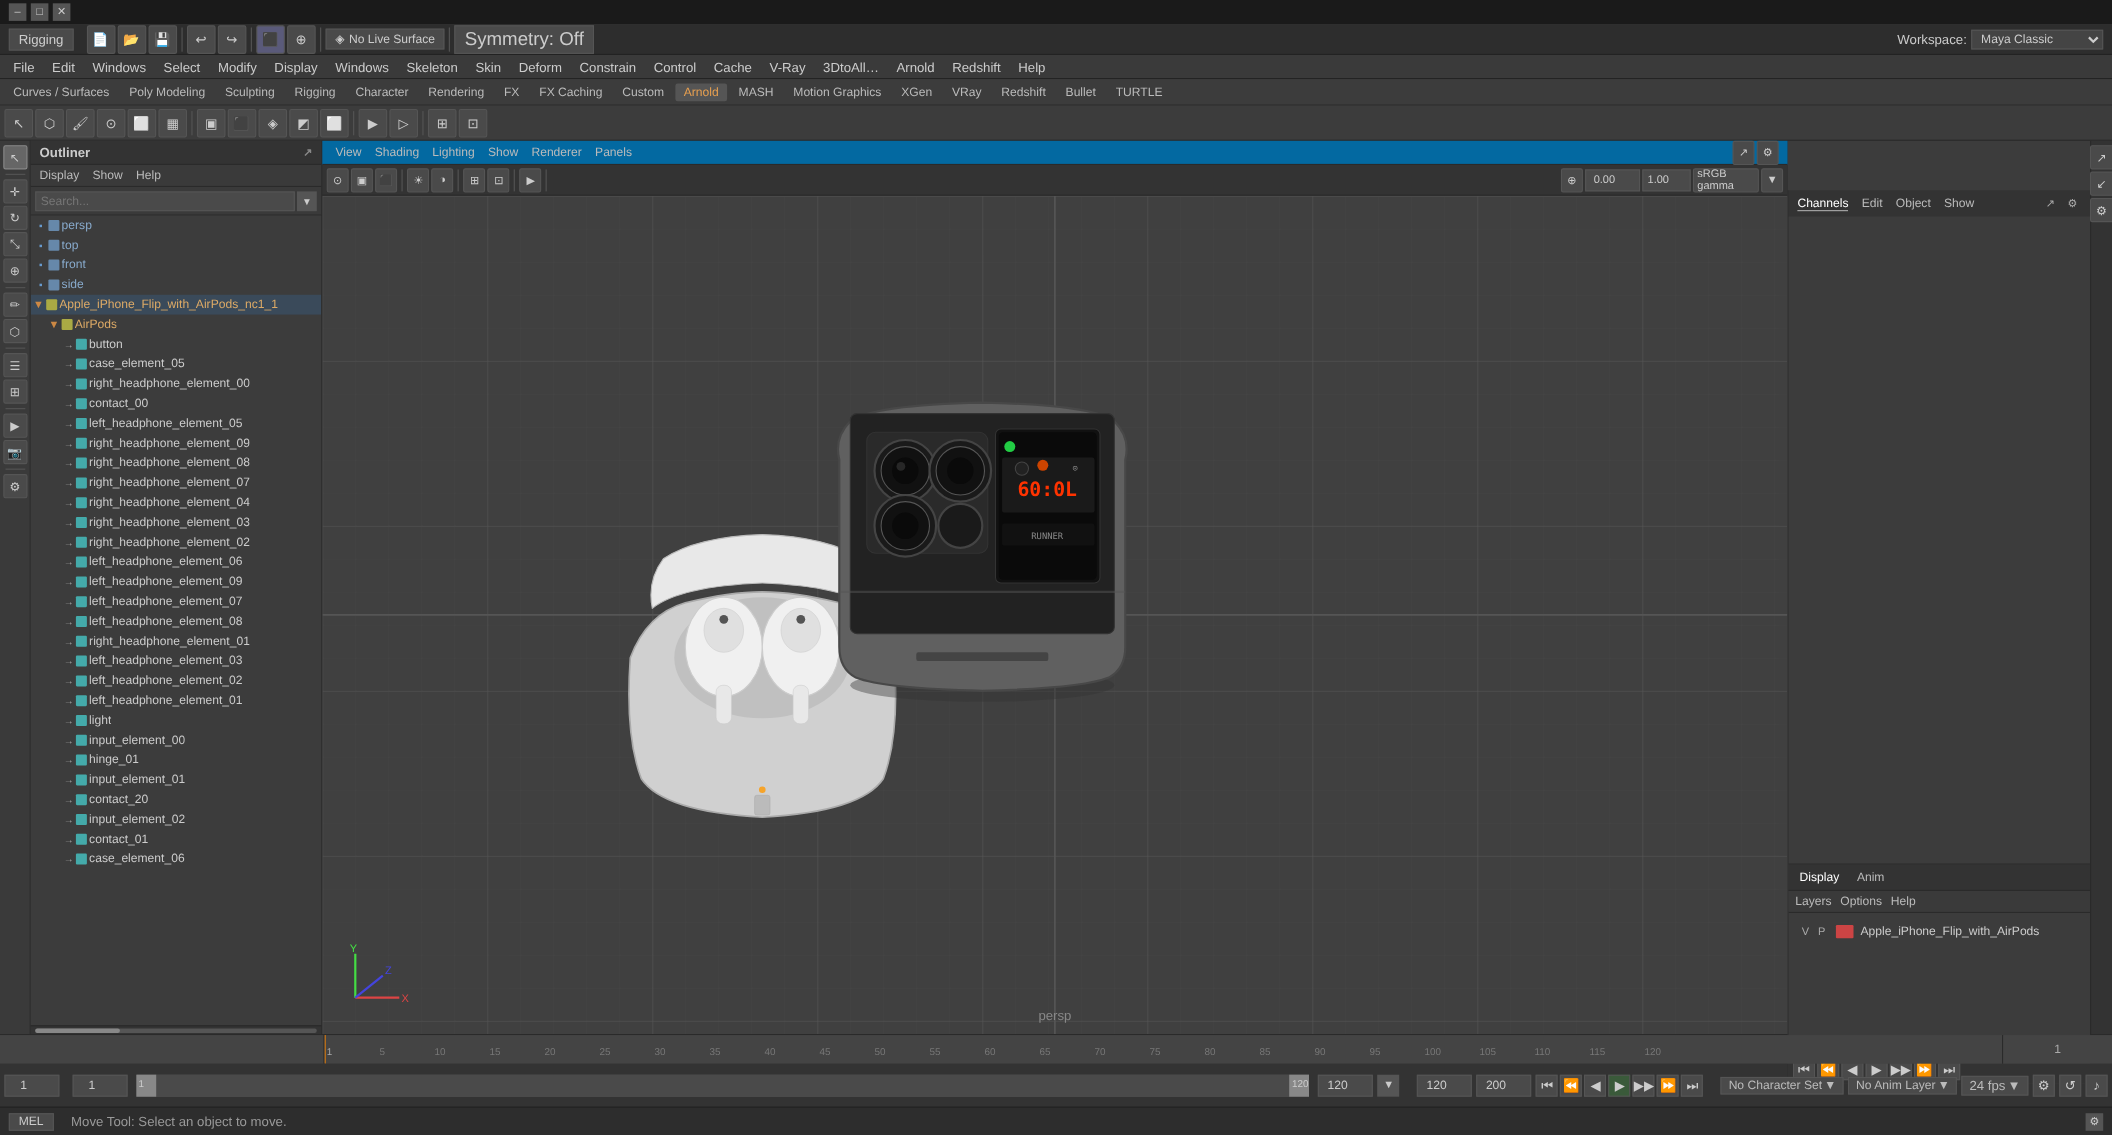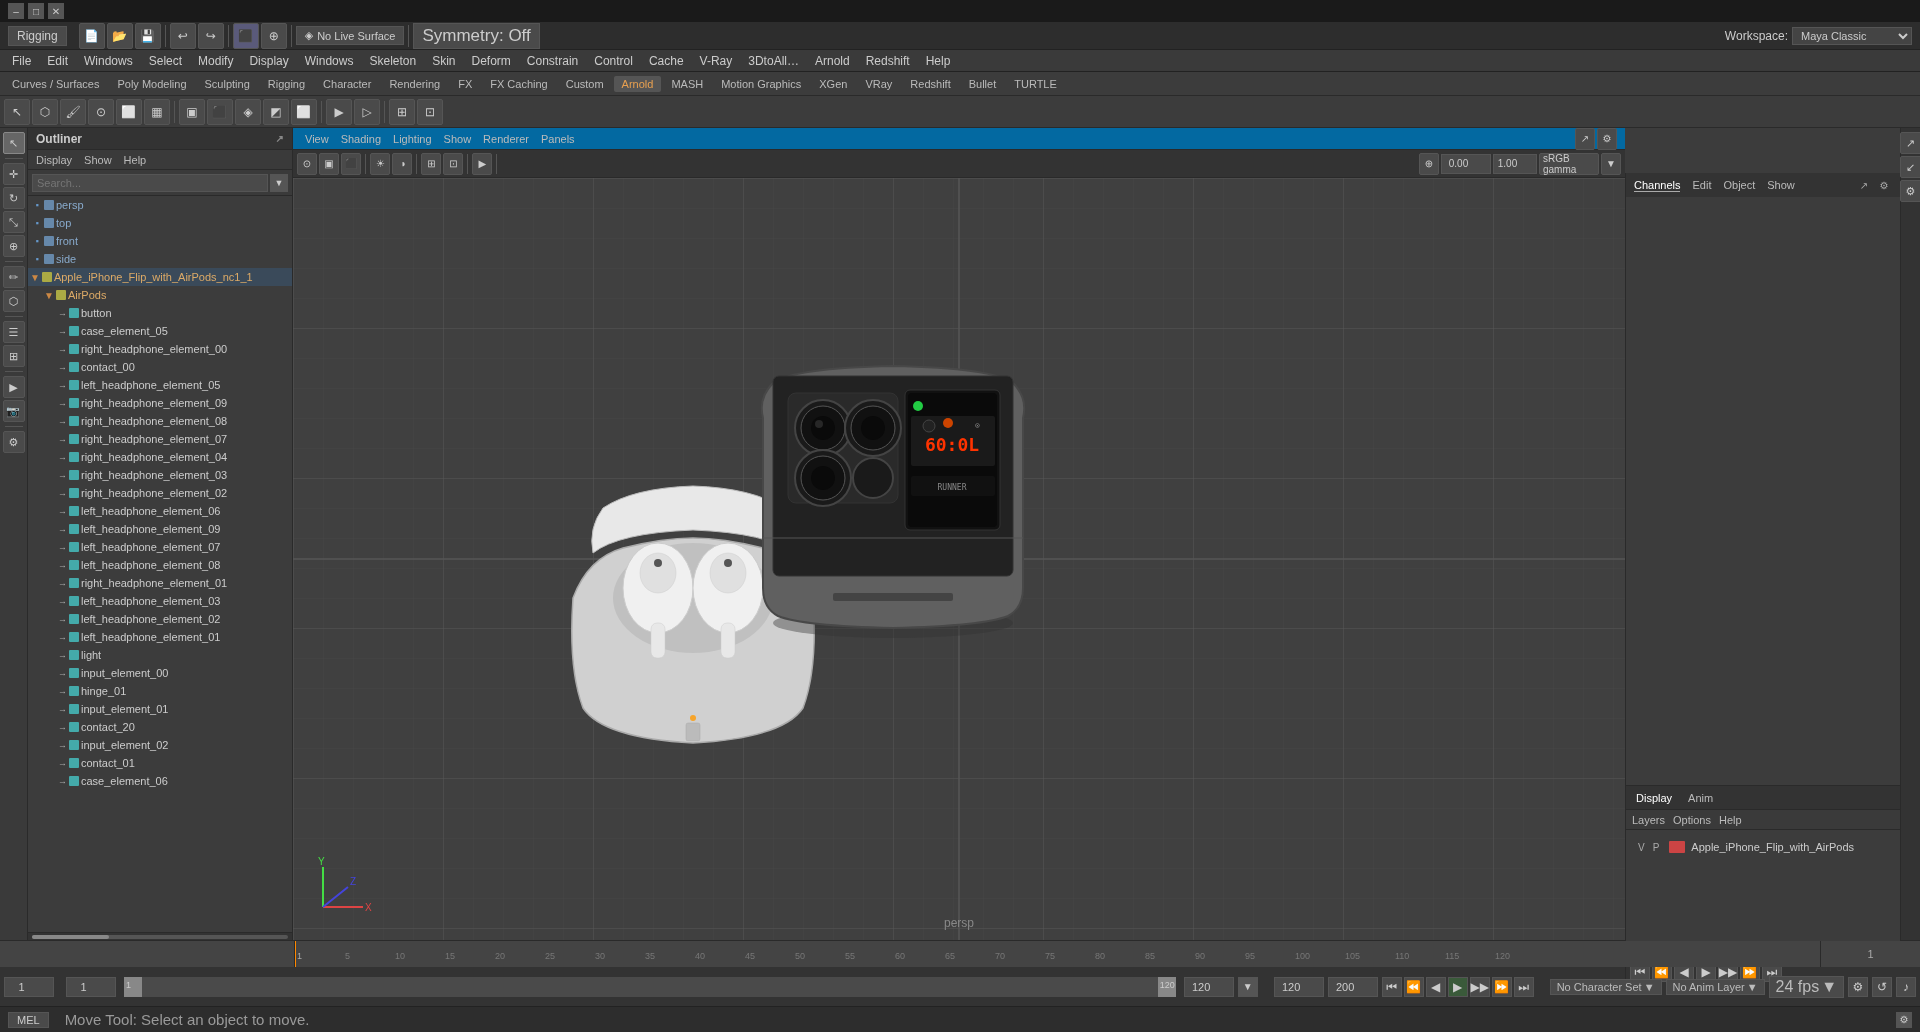--- a/index.html
+++ b/index.html
@@ -91,21 +91,21 @@
     #timeline { width: 100%; height: 26px; background: #3a3a3a; border-top: 1px solid #2a2a2a; display: flex; align-items: center; padding: 0 4px; }
 
     
     #bottombar { width: 100%; height: 40px; background: #333; border-top: 1px solid #2a2a2a; display: flex; align-items: center; gap: 4px; padding: 0 4px; }
     .bot-input { width: 50px; height: 20px; background: #4a4a4a; border: 1px solid #555; color: #ccc; font-size: 11px; text-align: center; }
     #playback-controls { display: flex; align-items: center; gap: 2px; margin-left: auto; }
     .play-btn { width: 20px; height: 20px; background: #4a4a4a; border: 1px solid #555; display: flex; align-items: center; justify-content: center; cursor: pointer; font-size: 12px; color: #ccc; }
 
     
     #statusbar { width: 100%; height: 26px; background: #2d2d2d; display: flex; align-items: center; padding: 0 8px; gap: 8px; border-top: 1px solid #222; }
-    #statusbar-msg { font-size: 15px; color: #999; margin-left: 8px; }
+    #statusbar-msg { font-size: 12px; color: #999; margin-left: 8px; }
     #statusbar-right { margin-left: auto; display: flex; align-items: center; gap: 8px; }
 
     
     ::-webkit-scrollbar { width: 8px; }
     ::-webkit-scrollbar-track { background: #2a2a2a; }
     ::-webkit-scrollbar-thumb { background: #555; border-radius: 2px; }
 
     
     #channelbox-header { height: 24px; background: #333; display: flex; align-items: center; padding: 0 8px; gap: 8px; justify-content: space-between; }
     .cb-label { font-size: 11px; color: #bbb; }
@@ -765,21 +765,21 @@
   <span style="width:8px;"></span>
 
   <div style="background:#4a4a4a;border:1px solid #555;padding:1px 6px;font-size:11px;color:#bbb;cursor:pointer;display:flex;align-items:center;gap:2px;">
     <span>No Character Set</span>
     <span>▼</span>
   </div>
   <div style="background:#4a4a4a;border:1px solid #555;padding:1px 6px;font-size:11px;color:#bbb;cursor:pointer;display:flex;align-items:center;gap:2px;">
     <span>No Anim Layer</span>
     <span>▼</span>
   </div>
-  <div style="background:#4a4a4a;border:1px solid #555;padding:1px 6px;font-size:16px;color:#bbb;cursor:pointer;display:flex;align-items:flex-start;gap:2px;">
+  <div style="background:#4a4a4a;border:1px solid #555;padding:1px 6px;font-size:12px;color:#bbb;cursor:pointer;display:flex;align-items:flex-start;gap:2px;">
     <span>24 fps</span>
     <span>▼</span>
   </div>
   <div class="play-btn">⚙</div>
   <div class="play-btn">↺</div>
   <div class="play-btn">♪</div>
 </div>
 
 <div id="statusbar">
   <div style="background:#4a4a4a;border:1px solid #555;padding:1px 8px;font-size:11px;color:#ccc;cursor:pointer;">

